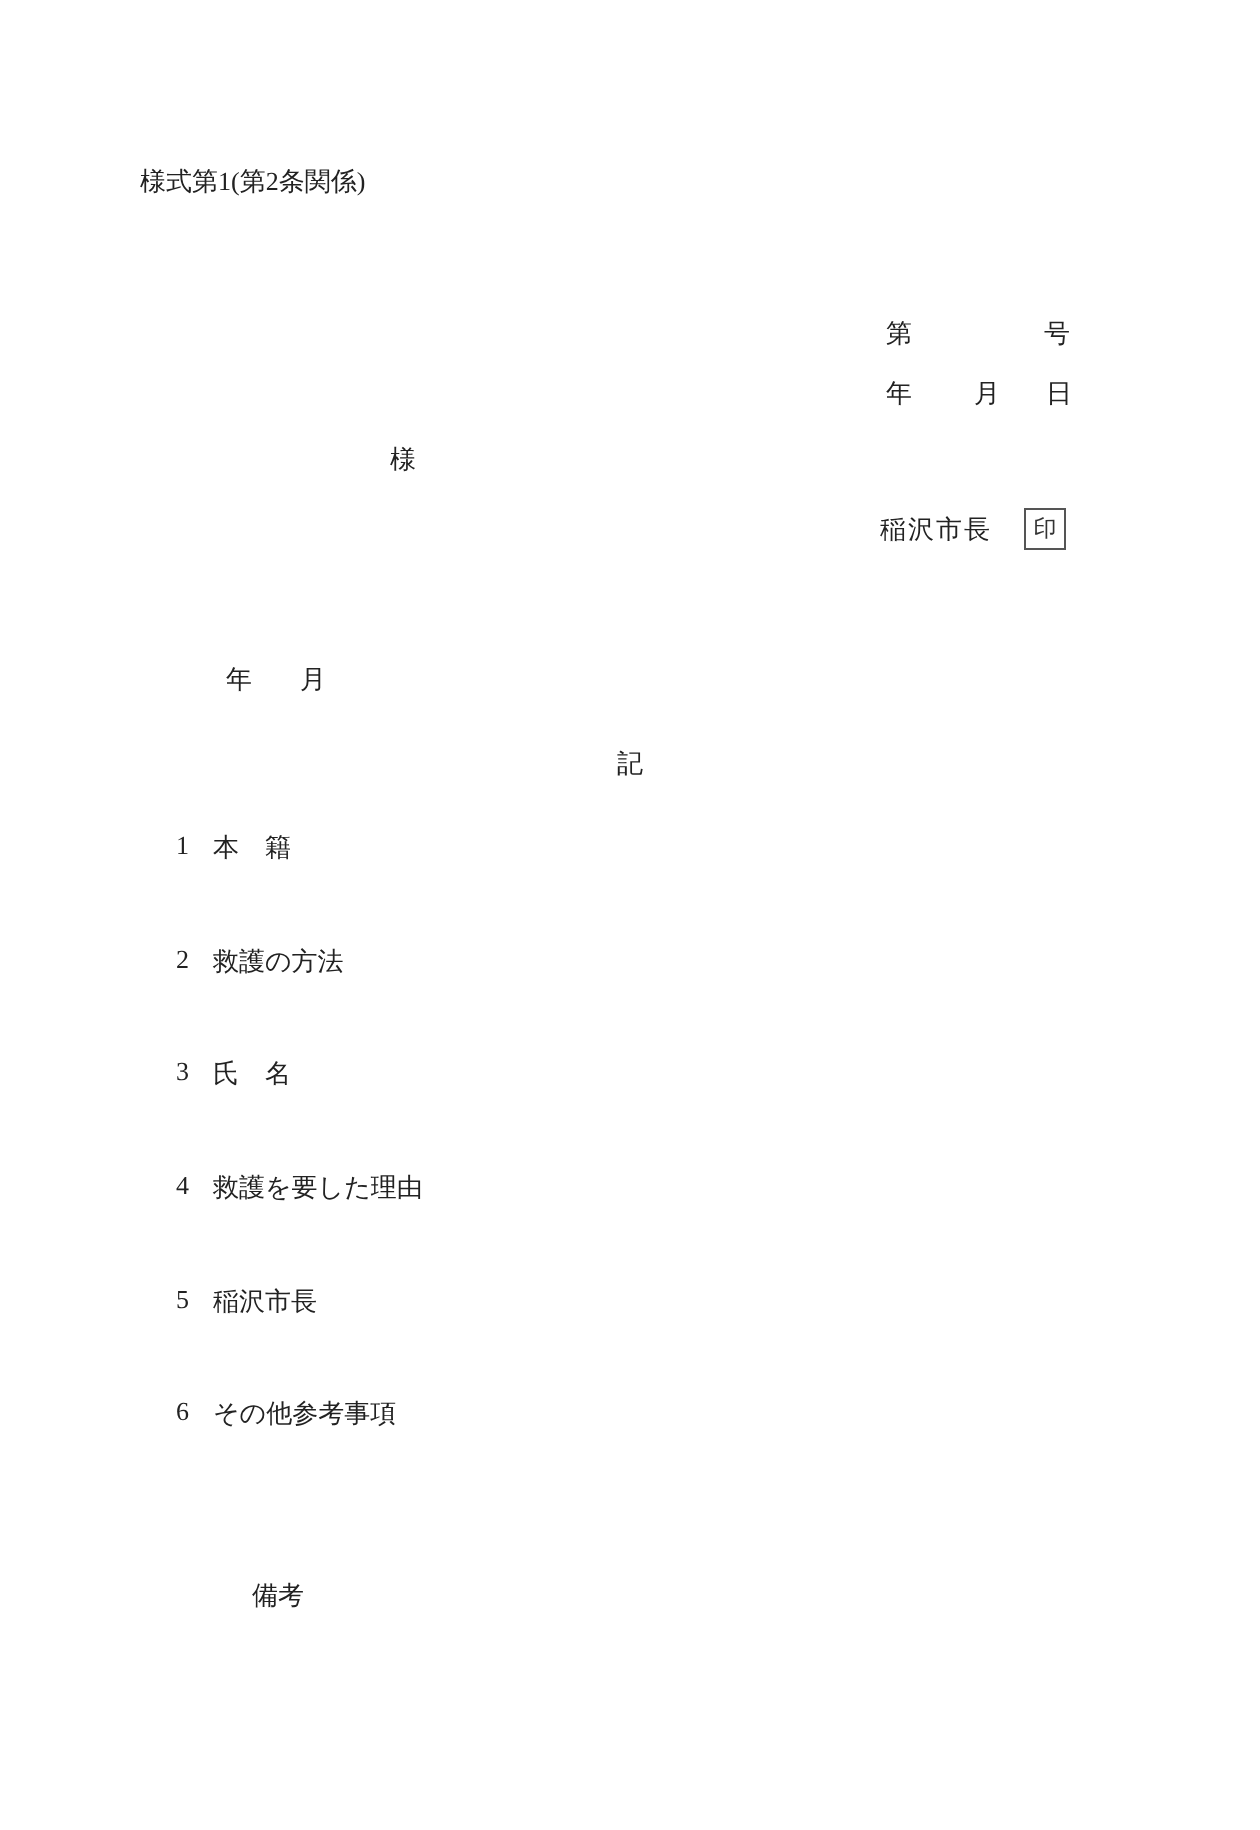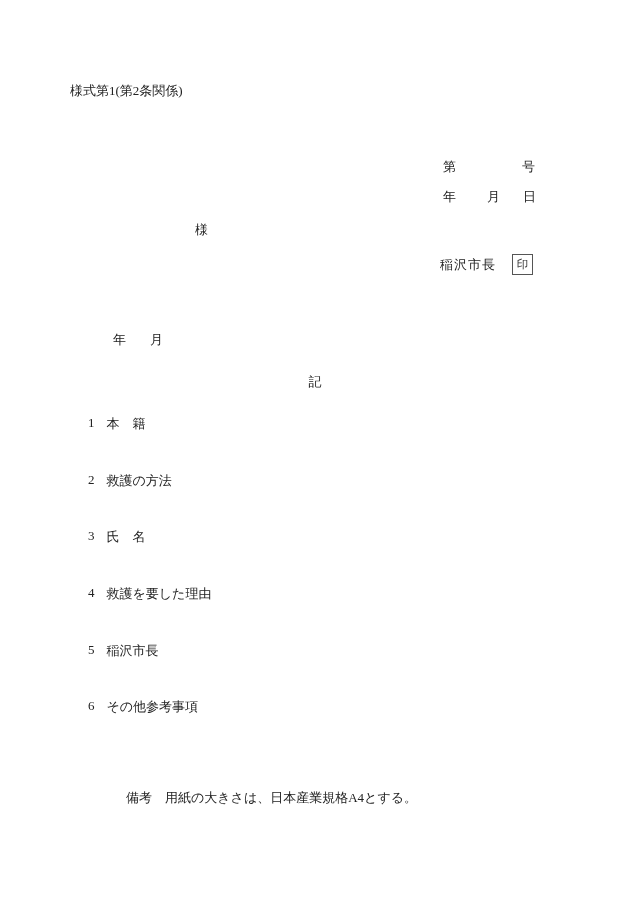--- a/index.html
+++ b/index.html
@@ -119,16 +119,15 @@
     <span class="item-label">稲沢市長</span>
   </div>
 
   <div class="abs list-item item-6">
     <span class="item-num">6</span>
     <span class="item-label">その他参考事項</span>
   </div>
 
   <div class="abs remarks">
     <span>備考</span>
-    <span class="remarks-text">用紙の大きさは、日本産業規格A4とする。</span>
   </div>
 
 </div>
 
 </body></html>

